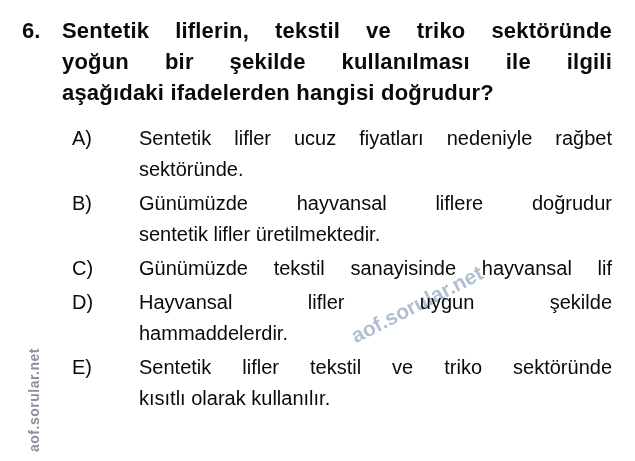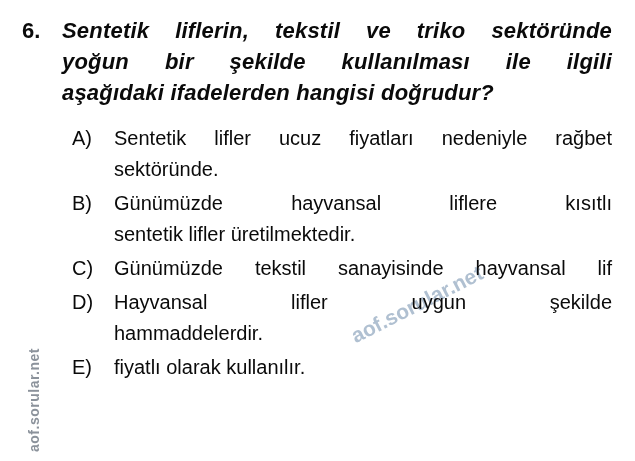--- a/index.html
+++ b/index.html
@@ -27,42 +27,41 @@
     font-size: 22px;
     font-weight: bold;
     line-height: 31px;
   }
   .q-text {
     flex: 1;
     font-size: 22px;
     font-weight: bold;
     line-height: 31px;
     letter-spacing: 0.2px;
-    font-style: italic;
   }
   .jline {               
     text-align: justify;
     text-align-last: justify;
   }
   .lline { text-align: left; }   
   .options {
     margin-top: 15px;
     margin-left: 50px;   
   }
   .option {
     display: flex;
     margin-bottom: 3px;
     font-size: 20px;
     line-height: 31px;
   }
   .opt-letter {
     flex: 0 0 42px;
     width: 42px;
   }
-  .opt-text { flex: 1; }
+  .opt-text { flex: 1; margin-left: 25px; }
   .wm-vertical {
     position: absolute;
     left: 26px;
     bottom: 9px;
     z-index: 1;
     font-size: 14px;
     font-weight: bold;
     color: #8b929b;
     writing-mode: vertical-rl;
     transform: rotate(180deg);
@@ -107,21 +106,21 @@
         <div class="opt-letter">A)</div>
         <div class="opt-text">
           <div class="jline">Sentetik lifler ucuz fiyatları nedeniyle rağbet</div>
           <div class="lline">sektöründe.</div>
         </div>
       </div>
 
       <div class="option">
         <div class="opt-letter">B)</div>
         <div class="opt-text">
-          <div class="jline">Günümüzde hayvansal liflere kısıtlı</div>
+          <div class="jline">Günümüzde hayvansal liflere doğrudur</div>
           <div class="lline">sentetik lifler üretilmektedir.</div>
         </div>
       </div>
 
       <div class="option">
         <div class="opt-letter">C)</div>
         <div class="opt-text">
           <div class="jline">Günümüzde tekstil sanayisinde hayvansal lif</div>
         </div>
       </div>
@@ -130,19 +129,20 @@
         <div class="opt-letter">D)</div>
         <div class="opt-text">
           <div class="jline">Hayvansal lifler uygun şekilde</div>
           <div class="lline">hammaddelerdir.</div>
         </div>
       </div>
 
       <div class="option">
         <div class="opt-letter">E)</div>
         <div class="opt-text">
-          <div class="lline">fiyatlı olarak kullanılır.</div>
+          <div class="jline">Sentetik lifler tekstil ve triko sektöründe</div>
+          <div class="lline">kısıtlı olarak kullanılır.</div>
         </div>
       </div>
 
     </div>
   </div>
 </div>
 
 </body></html>

